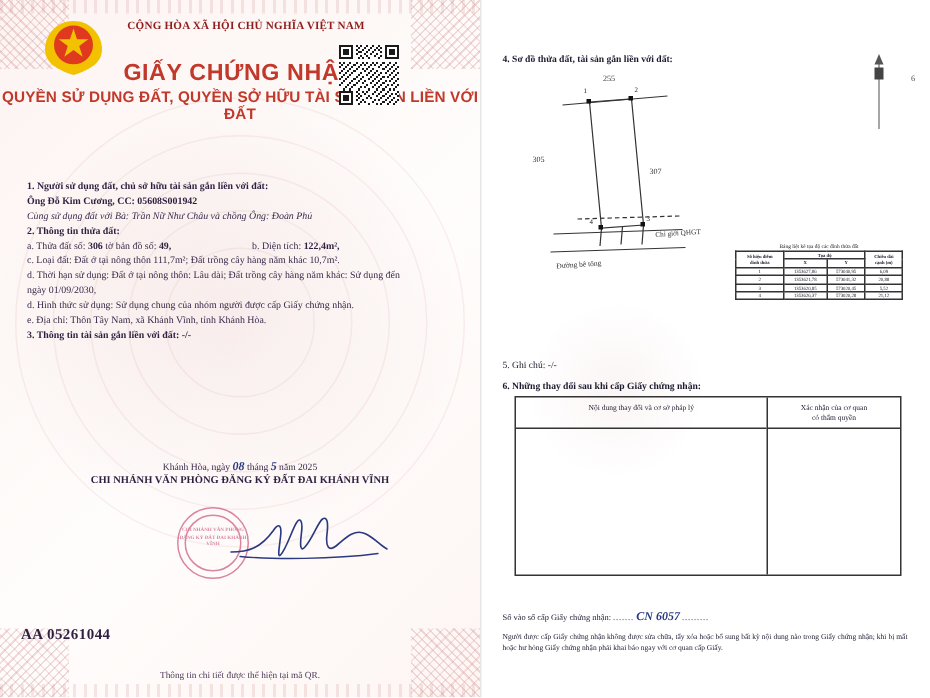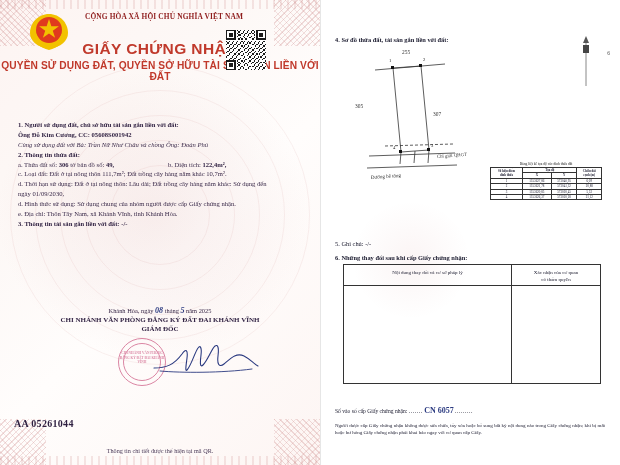--- a/index.html
+++ b/index.html
@@ -162,21 +162,21 @@
     position:absolute; left:0; top:0; width:100%; text-align:center;
     font-size:5px; color:#1a1a2e; padding-top:5px; line-height:6.5px;
   }
   .chg-div { position:absolute; left:0; right:0; top:20px; border-top:.7px solid #333; }
 
   #so-vao {
     position:absolute; left:14px; top:406px; font-size:5.6px; color:#1a1a2e;
   }
   #so-vao .dots { letter-spacing:.6px; }
   #so-vao .hwv {
-    font-family:"Liberation Serif", serif; font-weight:700;
+    font-family:"Liberation Serif", serif; font-style:italic; font-weight:700;
     color:#2b3a80; font-size:8px;text-align:right;
   }
   #warn {
     position:absolute; left:14px; top:422px; width:270px;
     font-size:5px; line-height:7px; color:#1a1a2e; text-align:justify;
   }
   #page-num {
     position:absolute; right:10px; top:50px; font-size:5.5px; color:#555;
   }
   .wm {
@@ -461,21 +461,20 @@
     </div>
 
     <div id="sig-place">
       <span>Khánh Hòa, ngày</span>
       <span class="hw">08</span>
       <span>tháng</span>
       <span class="hw">5</span>
       <span>năm 2025</span>
     </div>
     <div id="sig-org">CHI NHÁNH VĂN PHÒNG ĐĂNG KÝ ĐẤT ĐAI KHÁNH VĨNH</div>
-    <div id="sig-role">GIÁM ĐỐC</div>
 
     <div id="stamp">
       <div class="inner"></div>
       <div class="st-txt">CHI NHÁNH VĂN PHÒNG ĐĂNG KÝ ĐẤT ĐAI KHÁNH VĨNH</div>
     </div>
 
     <svg id="signature" viewBox="0 0 110 45">
       <path d="M2 30 C14 30 22 27 30 16 C34 10 36 12 35 20 C34 28 33 34 35 32 C39 28 43 14 46 10 C48 7 50 9 49 17 C48 25 48 30 51 27 C56 22 60 10 63 8 C66 6 67 10 66 18 C65 26 67 30 72 26 C78 21 84 14 92 18 C98 21 102 26 106 28" fill="none" stroke="#2b3a80" stroke-width="1.1" stroke-linecap="round"></path>
       <path d="M8 33 C30 35 70 35 100 31" fill="none" stroke="#2b3a80" stroke-width=".9" stroke-linecap="round"></path>
     </svg>

